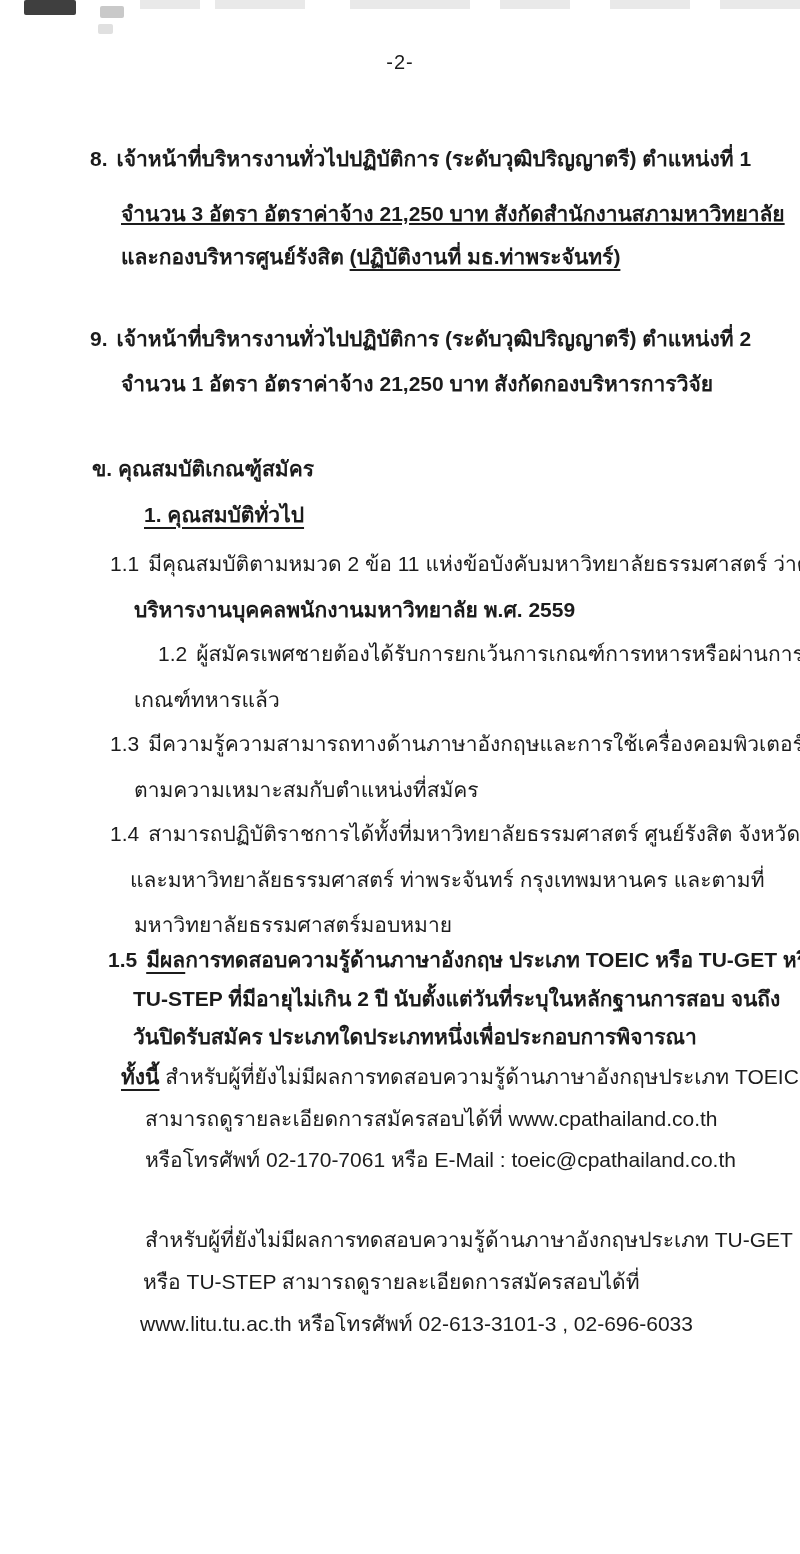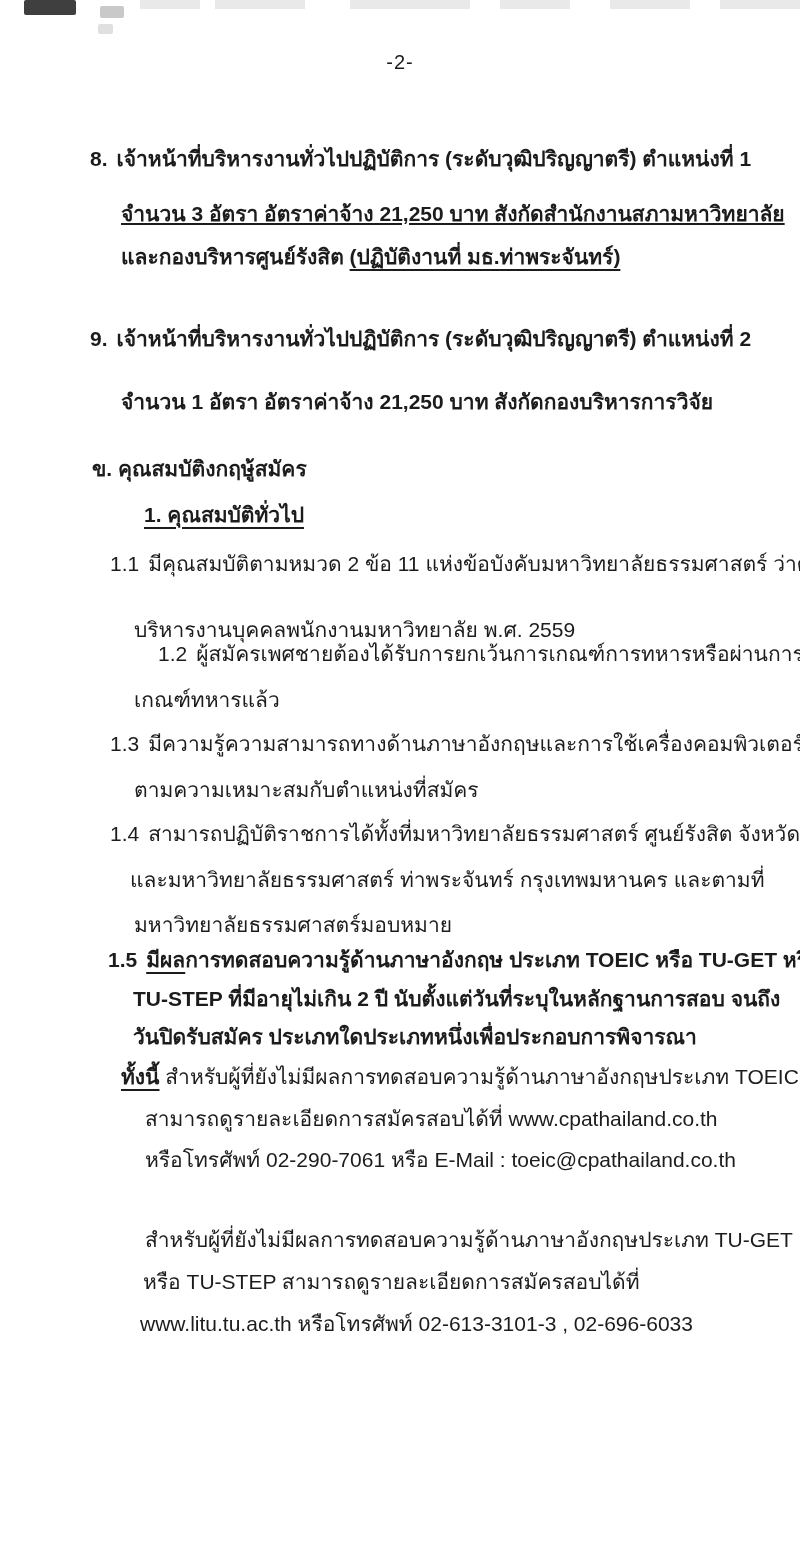--- a/index.html
+++ b/index.html
@@ -42,30 +42,30 @@
     <span class="num">8.</span><span>เจ้าหน้าที่บริหารงานทั่วไปปฏิบัติการ (ระดับวุฒิปริญญาตรี) ตำแหน่งที่ 1</span>
   </div>
   <div class="ln b" style="left:121px;top:201px;text-decoration:underline;">จำนวน 3 อัตรา อัตราค่าจ้าง 21,250 บาท สังกัดสำนักงานสภามหาวิทยาลัย</div>
   <div class="ln b" style="left:121px;top:244px;">
     <span>และกองบริหารศูนย์รังสิต </span><span class="u">(ปฏิบัติงานที่ มธ.ท่าพระจันทร์)</span>
   </div>
 
   <div class="ln b" style="left:90px;top:326px;">
     <span class="num">9.</span><span>เจ้าหน้าที่บริหารงานทั่วไปปฏิบัติการ (ระดับวุฒิปริญญาตรี) ตำแหน่งที่ 2</span>
   </div>
-  <div class="ln b" style="left:121px;top:389px;">จำนวน 1 อัตรา อัตราค่าจ้าง 21,250 บาท สังกัดกองบริหารการวิจัย</div>
+  <div class="ln b" style="left:121px;top:371px;">จำนวน 1 อัตรา อัตราค่าจ้าง 21,250 บาท สังกัดกองบริหารการวิจัย</div>
 
-  <div class="ln b" style="left:92px;top:456px;">ข. คุณสมบัติงกฤษู้สมัคร</div>
+  <div class="ln b" style="left:92px;top:456px;">ข. คุณสมบัติเกณฑู้สมัคร</div>
 
   <div class="ln b u" style="left:105px;top:502px;margin-left:39px;">1. คุณสมบัติทั่วไป</div>
 
   <div class="ln" style="left:110px;top:551px;">
     <span class="num">1.1</span><span>มีคุณสมบัติตามหมวด 2 ข้อ 11 แห่งข้อบังคับมหาวิทยาลัยธรรมศาสตร์ ว่าด้วยการ</span>
   </div>
-  <div class="ln" style="left:134px;top:617px;">บริหารงานบุคคลพนักงานมหาวิทยาลัย พ.ศ. 2559</div>
+  <div class="ln" style="left:134px;top:597px;font-weight:bold;">บริหารงานบุคคลพนักงานมหาวิทยาลัย พ.ศ. 2559</div>
 
   <div class="ln" style="left:110px;top:641px;margin-left:48px;">
     <span class="num">1.2</span><span>ผู้สมัครเพศชายต้องได้รับการยกเว้นการเกณฑ์การทหารหรือผ่านการ</span>
   </div>
   <div class="ln" style="left:134px;top:687px;">เกณฑ์ทหารแล้ว</div>
 
   <div class="ln" style="left:110px;top:731px;">
     <span class="num">1.3</span><span>มีความรู้ความสามารถทางด้านภาษาอังกฤษและการใช้เครื่องคอมพิวเตอร์</span>
   </div>
   <div class="ln" style="left:134px;top:777px;">ตามความเหมาะสมกับตำแหน่งที่สมัคร</div>
@@ -79,19 +79,19 @@
   <div class="ln b" style="left:108px;top:947px;">
     <span class="num">1.5</span><span class="u">มีผล</span><span>การทดสอบความรู้ด้านภาษาอังกฤษ ประเภท TOEIC หรือ TU-GET หรือ</span>
   </div>
   <div class="ln b" style="left:133px;top:986px;">TU-STEP ที่มีอายุไม่เกิน 2 ปี นับตั้งแต่วันที่ระบุในหลักฐานการสอบ จนถึง</div>
   <div class="ln b" style="left:133px;top:1024px;">วันปิดรับสมัคร ประเภทใดประเภทหนึ่งเพื่อประกอบการพิจารณา</div>
 
   <div class="ln" style="left:145px;top:1106px;">สามารถดูรายละเอียดการสมัครสอบได้ที่ www.cpathailand.co.th</div>
   <div class="ln" style="left:121px;top:1064px;">
     <span class="b u">ทั้งนี้</span><span> สำหรับผู้ที่ยังไม่มีผลการทดสอบความรู้ด้านภาษาอังกฤษประเภท TOEIC</span>
   </div>
-  <div class="ln" style="left:145px;top:1147px;">หรือโทรศัพท์ 02-290-7061 หรือ E-Mail : toeic@cpathailand.co.th</div>
+  <div class="ln" style="left:145px;top:1147px;">หรือโทรศัพท์ 02-170-7061 หรือ E-Mail : toeic@cpathailand.co.th</div>
 
   <div class="ln" style="left:145px;top:1227px;">สำหรับผู้ที่ยังไม่มีผลการทดสอบความรู้ด้านภาษาอังกฤษประเภท TU-GET</div>
   <div class="ln" style="left:143px;top:1269px;">หรือ TU-STEP สามารถดูรายละเอียดการสมัครสอบได้ที่</div>
   <div class="ln" style="left:140px;top:1311px;">www.litu.tu.ac.th หรือโทรศัพท์ 02-613-3101-3 , 02-696-6033</div>
 
 </div>
 
 </body></html>

